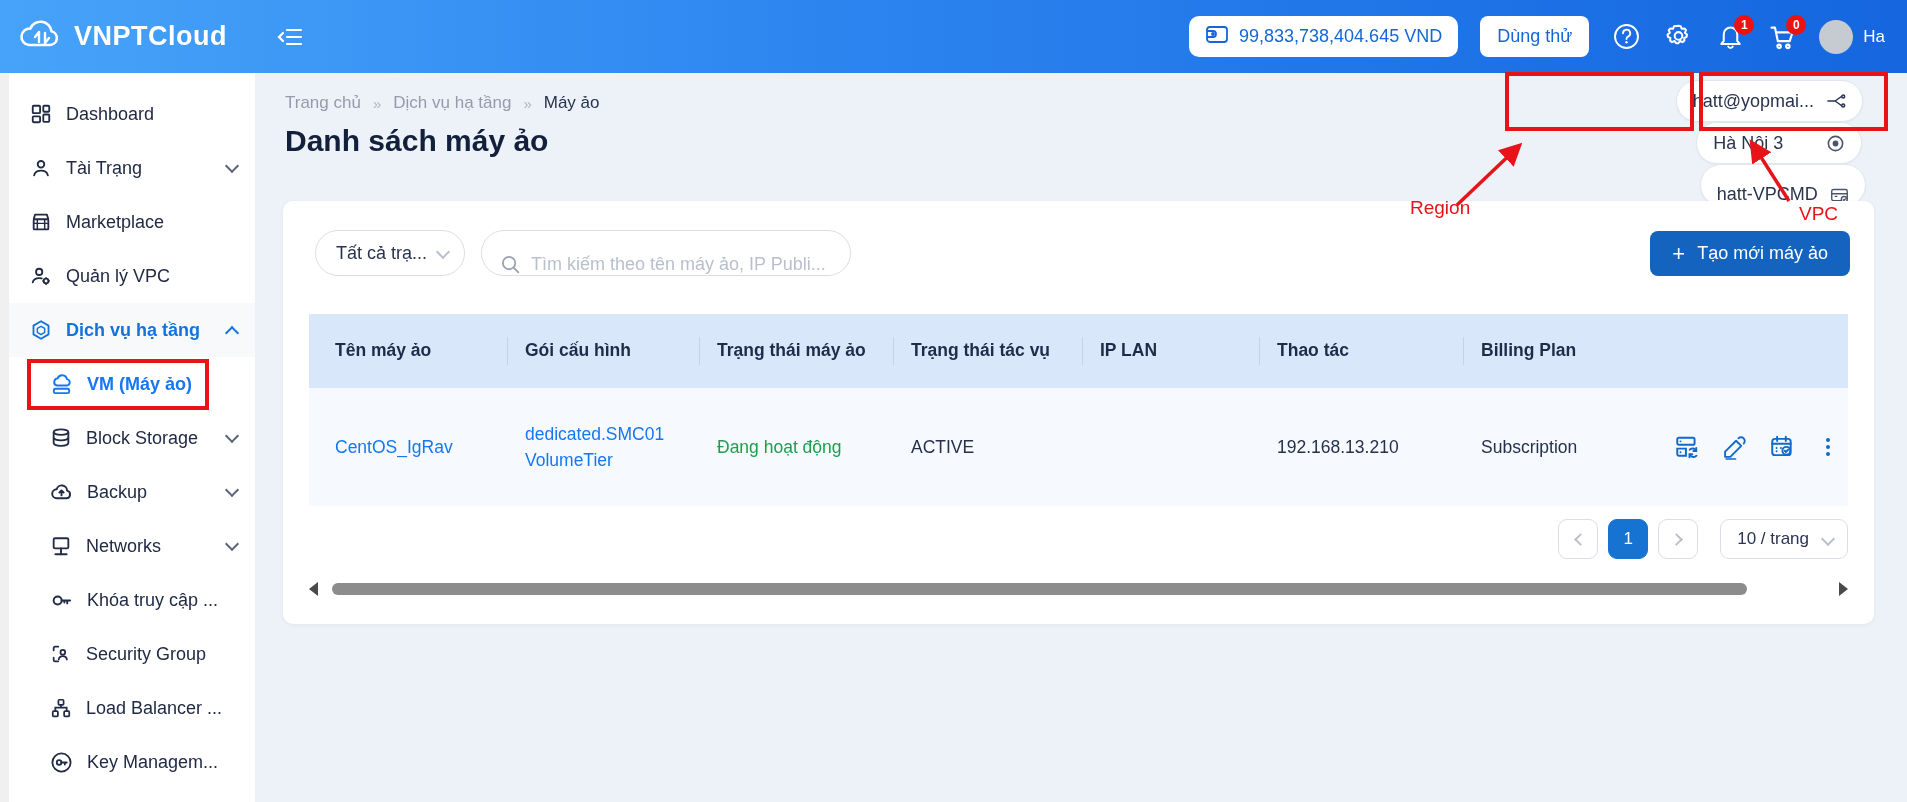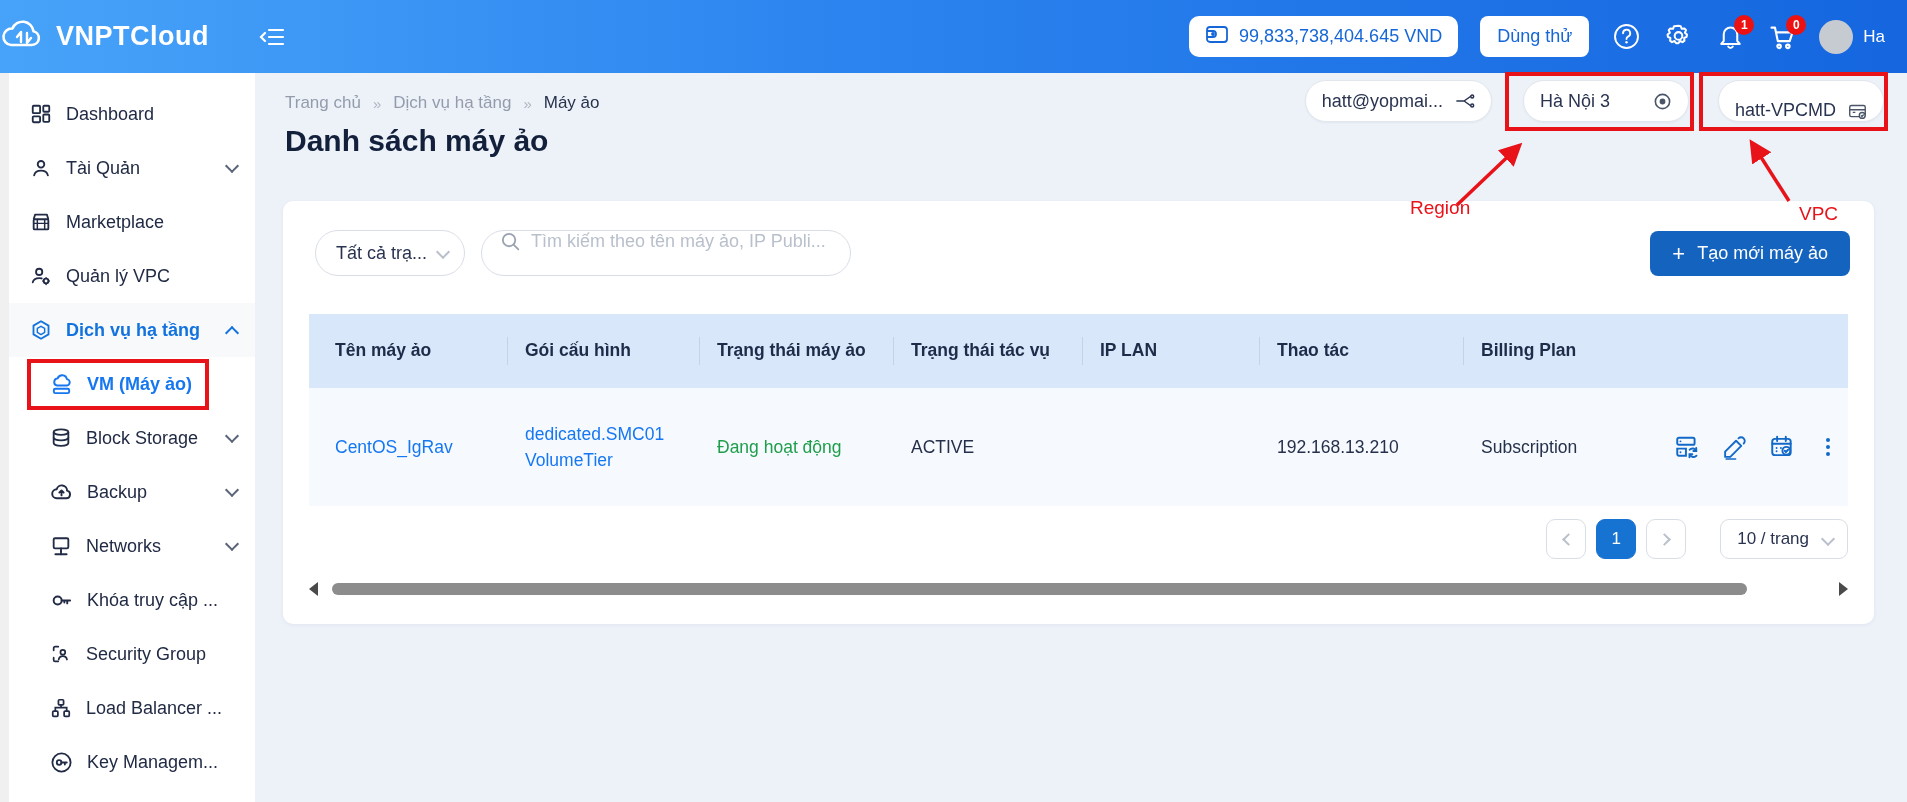--- a/index.html
+++ b/index.html
@@ -3,21 +3,21 @@
 <meta charset="utf-8">
 <style>
   * { margin:0; padding:0; box-sizing:border-box; }
   html,body { width:1907px; height:802px; overflow:hidden; }
   body { font-family:"Liberation Sans","DejaVu Sans",sans-serif; background:#EDF2F9; position:relative; }
 
   
   .topbar { position:absolute; left:0; top:0; width:1907px; height:73px;
     background:linear-gradient(90deg,#47A3F9 0%,#2B84EF 45%,#1566DF 100%);
     display:flex; align-items:center; z-index:5; }
-  .brand-wrap { display:flex; align-items:center; gap:12px; }
+  .brand-wrap { display:flex; align-items:center; gap:12px; padding-left:18px; }
   .brand-text { color:#fff; font-size:27px; font-weight:bold; letter-spacing:.5px; }
   .collapse-btn { margin-left:50px; cursor:pointer; display:flex; align-items:center; }
   .topbar-right { margin-left:auto; display:flex; align-items:center; gap:22px; padding-right:22px; }
   .balance-pill { background:#fff; border-radius:10px; height:41px; display:flex; align-items:center;
     gap:10px; padding:0 16px; color:#1566D6; font-size:18px; font-weight:500; cursor:pointer; }
   .trial-btn { background:#fff; border-radius:8px; height:41px; display:flex; align-items:center;
     padding:0 17px; color:#1566D6; font-size:18px; font-weight:500; cursor:pointer; }
   .top-icon { position:relative; width:30px; height:30px; display:flex; align-items:center; justify-content:center; cursor:pointer; }
   .badge { position:absolute; top:-7px; right:-9px; min-width:20px; height:20px; padding:0 5px;
     background:#EE1111; border-radius:10px; color:#fff; font-size:12px; font-weight:bold;
@@ -40,40 +40,40 @@
   .chev { margin-left:auto; width:10px; height:10px; border-right:2px solid #5A6478; border-bottom:2px solid #5A6478; }
   .chev.down { transform:rotate(45deg); margin-top:-4px; }
   .chev.up { transform:rotate(-135deg); margin-top:6px; border-color:#1273DE; }
 
   
   .content { position:absolute; left:255px; top:73px; width:1652px; height:729px; }
   .breadcrumb { position:absolute; left:30px; top:20px; display:flex; align-items:center; gap:12px;
     font-size:17px; color:#949CAC; }
   .breadcrumb .sep { color:#AEB6C2; font-size:15px; }
   .breadcrumb .current { color:#27324B; font-weight:500; }
-  .pill-row { position:absolute; right:12px; top:7px; display:flex; align-items:center; }
+  .pill-row { position:absolute; right:24px; top:7px; display:flex; align-items:center;flex-direction:column; }
   .hpill { height:42px; background:#fff; border:1px solid #E3E7ED; border-radius:21px;
     display:flex; align-items:center; gap:12px; padding:0 16px; font-size:18px; color:#2A3450;
     box-shadow:0 1px 2px rgba(20,40,80,.05); cursor:pointer; white-space:nowrap; }
   .pill-slot { display:flex; align-items:center; justify-content:center; }
   .pill-slot.project { margin-right:20px; }
   .pill-slot.region { width:188px; }
   .pill-slot.vpc { width:188px; margin-left:7px; }
   .pill-slot.region .hpill { width:166px; justify-content:space-between; }
   .pill-slot.vpc .hpill { width:166px; justify-content:space-between;align-items:flex-end; }
 
   .page-title { position:absolute; left:30px; top:51px; font-size:30px; font-weight:bold; color:#13203C; }
 
   .card { position:absolute; left:28px; top:128px; width:1591px; height:423px; background:#fff;
     border-radius:10px; box-shadow:0 1px 4px rgba(20,40,80,.06); }
   .filter-select { position:absolute; left:32px; top:29px; width:150px; height:46px; border:1px solid #D9DEE6;
     border-radius:23px; display:flex; align-items:center; justify-content:space-between; padding:0 16px 0 20px;
     font-size:18px; color:#2A3450; cursor:pointer; }
   .search-box { position:absolute; left:198px; top:29px; width:370px; height:46px; border:1px solid #D9DEE6;
-    border-radius:23px; display:flex; align-items:flex-start; gap:10px; padding:0 18px; }
+    border-radius:23px; display:flex; align-items:flex-end; gap:10px; padding:0 18px; }
   .search-box input { border:none; outline:none; flex:1; font-size:18px; color:#2A3450;
     font-family:"Liberation Sans","DejaVu Sans",sans-serif; background:transparent; }
   .search-box input::placeholder { color:#B9C0CC; }
   .create-btn { position:absolute; right:24px; top:30px; height:45px; background:#1463BE; border-radius:8px;
     color:#fff; font-size:18px; font-weight:500; display:flex; align-items:center; gap:12px;
     padding:0 22px; cursor:pointer; }
   .plus { font-size:22px; font-weight:400; line-height:1; }
 
   .vtable { position:absolute; left:26px; top:113px; width:1539px; }
   .vrow { display:grid; grid-template-columns:198px 192px 194px 189px 177px 204px 197px 188px; }
@@ -92,21 +92,21 @@
   .actions { flex-direction:row; align-items:center; gap:22px; }
   .act-icon { cursor:pointer; display:flex; }
 
   .pager { position:absolute; right:26px; top:318px; display:flex; align-items:center; gap:10px; }
   .pg-btn { width:40px; height:40px; border:1px solid #D9DEE6; border-radius:9px; background:#fff;
     display:flex; align-items:center; justify-content:center; cursor:pointer; }
   .pg-btn.active { background:#1673D2; border-color:#1673D2; color:#fff; font-size:17px; font-weight:500; }
   .pg-chev { width:9px; height:9px; border-right:2px solid #B9C0CC; border-bottom:2px solid #B9C0CC; }
   .pg-chev.left { transform:rotate(135deg); margin-left:4px; }
   .pg-chev.right { transform:rotate(-45deg); margin-right:4px; }
-  .pg-size { height:40px; border:1px solid #D9DEE6; border-radius:9px; background:#fff; margin-left:24px;
+  .pg-size { height:40px; border:1px solid #D9DEE6; border-radius:9px; background:#fff; margin-left:12px;
     display:flex; align-items:center; gap:14px; padding:0 14px 0 16px; font-size:17px; color:#2A3450; cursor:pointer; }
   .pg-size .chev { margin:0; border-color:#B9C0CC; }
 
   .hscroll { position:absolute; left:26px; right:26px; top:375px; height:26px; display:flex; align-items:center; gap:8px; }
   .hs-arrow { width:0; height:0; border-top:7px solid transparent; border-bottom:7px solid transparent; cursor:pointer; }
   .hs-arrow.left { border-right:9px solid #4A4A4A; }
   .hs-arrow.right { border-left:9px solid #4A4A4A; }
   .hs-track { flex:1; height:14px; position:relative; }
   .hs-thumb { position:absolute; left:6px; top:1px; width:94%; height:12px; background:#8C8C8C; border-radius:6px; cursor:grab; }
 
@@ -198,21 +198,21 @@
         <rect x="3" y="14.5" width="8" height="6.5" rx="1"></rect>
           <rect x="14.5" y="12.5" width="6.5" height="8" rx="1"></rect>
       </svg>
       <span class="lbl">Dashboard</span>
     </div>
     <div class="nav-item">
       <svg width="22" height="22" viewBox="0 0 24 24" fill="none" stroke="#222B45" stroke-width="2" stroke-linecap="round">
         <circle cx="12" cy="8" r="3.6"></circle>
           <path d="M4.5 20c.8-3.6 4-5.2 7.5-5.2s6.7 1.6 7.5 5.2"></path>
       </svg>
-      <span class="lbl">Tài Quản</span>
+      <span class="lbl">Tài Trạng</span>
       <span class="chev down"></span>
     </div>
     <div class="nav-item">
       <svg width="22" height="22" viewBox="0 0 24 24" fill="none" stroke="#222B45" stroke-width="2" stroke-linejoin="round">
         <path d="M4 9l1.5-5h13L20 9"></path>
           <rect x="4" y="9" width="16" height="11" rx="1"></rect>
           <path d="M8 9v11M16 9v11M4 13.5h16" stroke-width="1.6"></path>
       </svg>
       <span class="lbl">Marketplace</span>
     </div>

